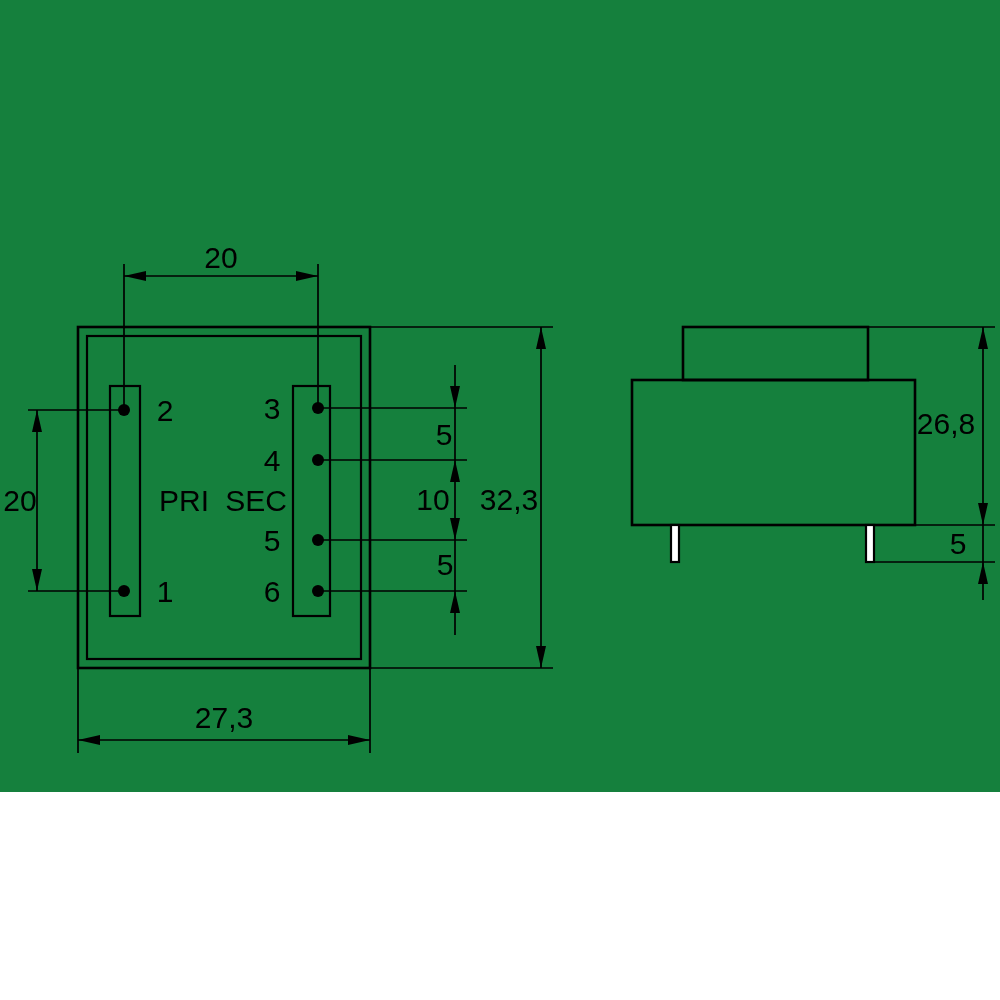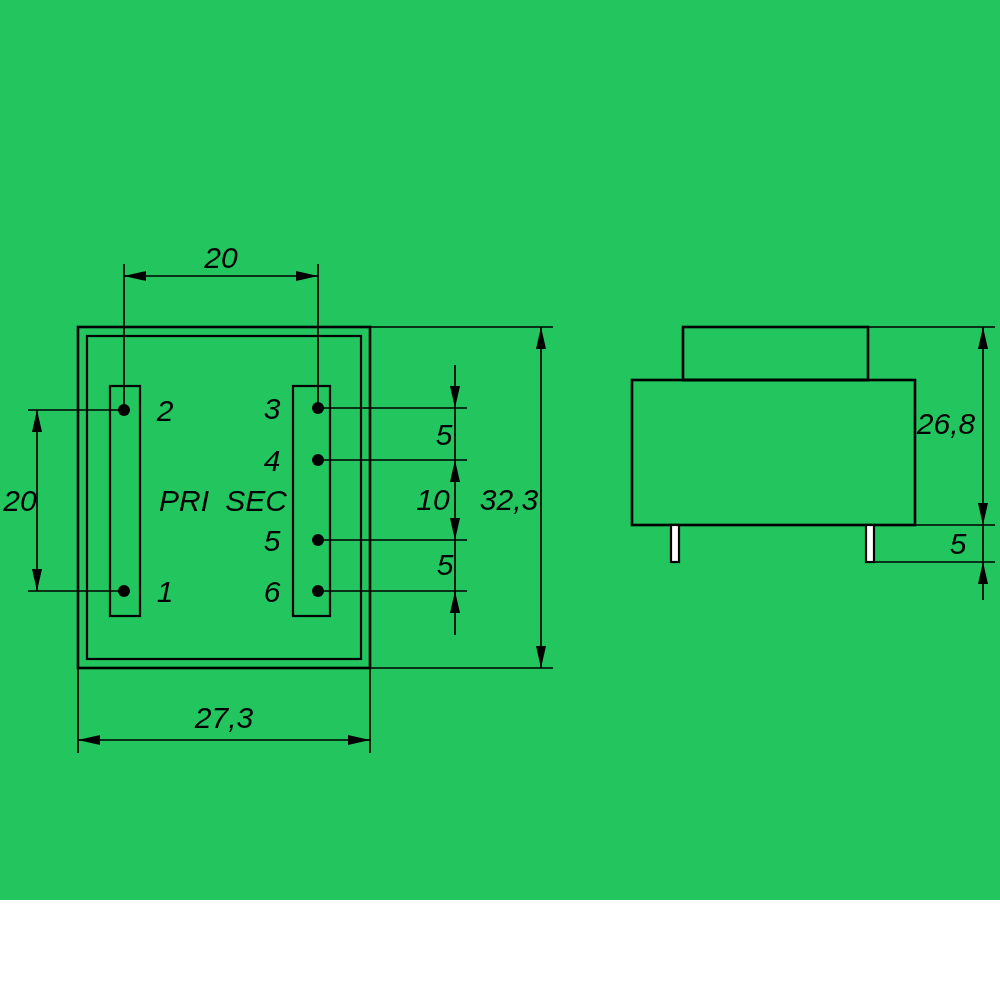--- a/index.html
+++ b/index.html
@@ -5,24 +5,23 @@
   html, body {
     margin: 0;
     padding: 0;
     background: #ffffff;
     width: 1000px;
     height: 1000px;
     font-family: "Liberation Sans", sans-serif;
   }
   .drawing-wrap {
     width: 1000px;
-    height: 900px;
+    height: 792px;
     position: relative;
-    background: #22c55e;
-    font-style: italic;
+    background: #15803d;
   }
   svg { display: block; }
   .outline      { fill: none; stroke: #000000; stroke-width: 2.6; }
   .outline-thin { fill: none; stroke: #000000; stroke-width: 2.2; }
   .part         { fill: none; stroke: #000000; stroke-width: 2.2; }
   .solid        { fill: #ffffff; stroke: #000000; stroke-width: 2.2; }
   .dim          { stroke: #000000; stroke-width: 1.7; fill: none; }
   .arrow        { fill: #000000; stroke: none; }
   .pin-dot      { fill: #000000; stroke: none; }
   text.dim-text {

